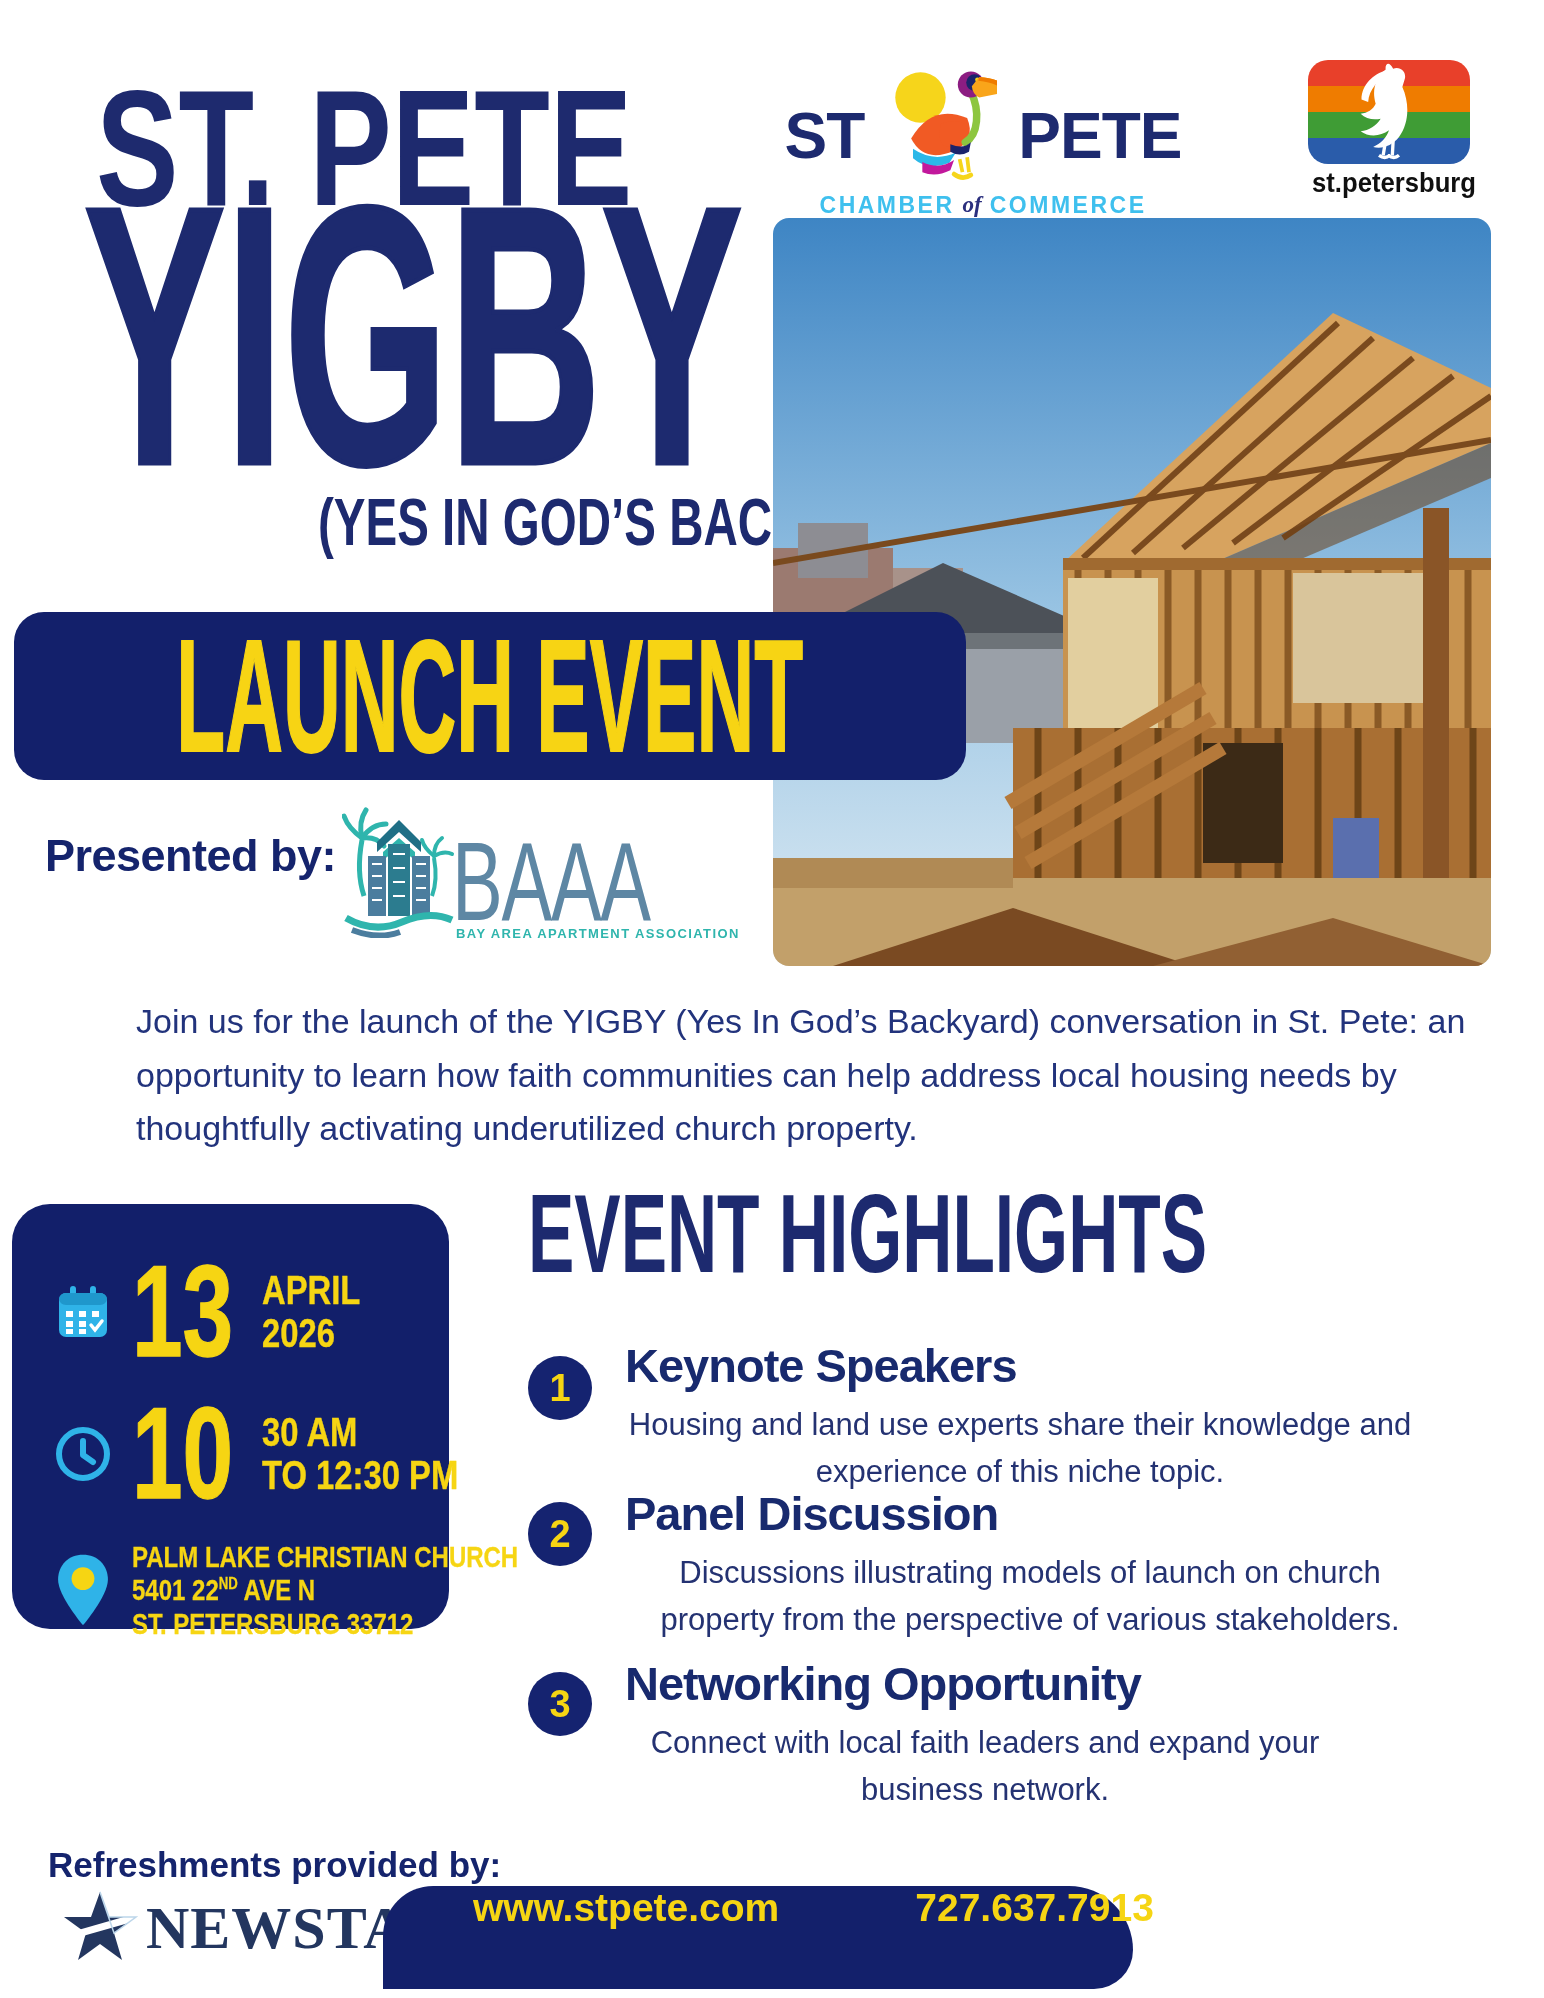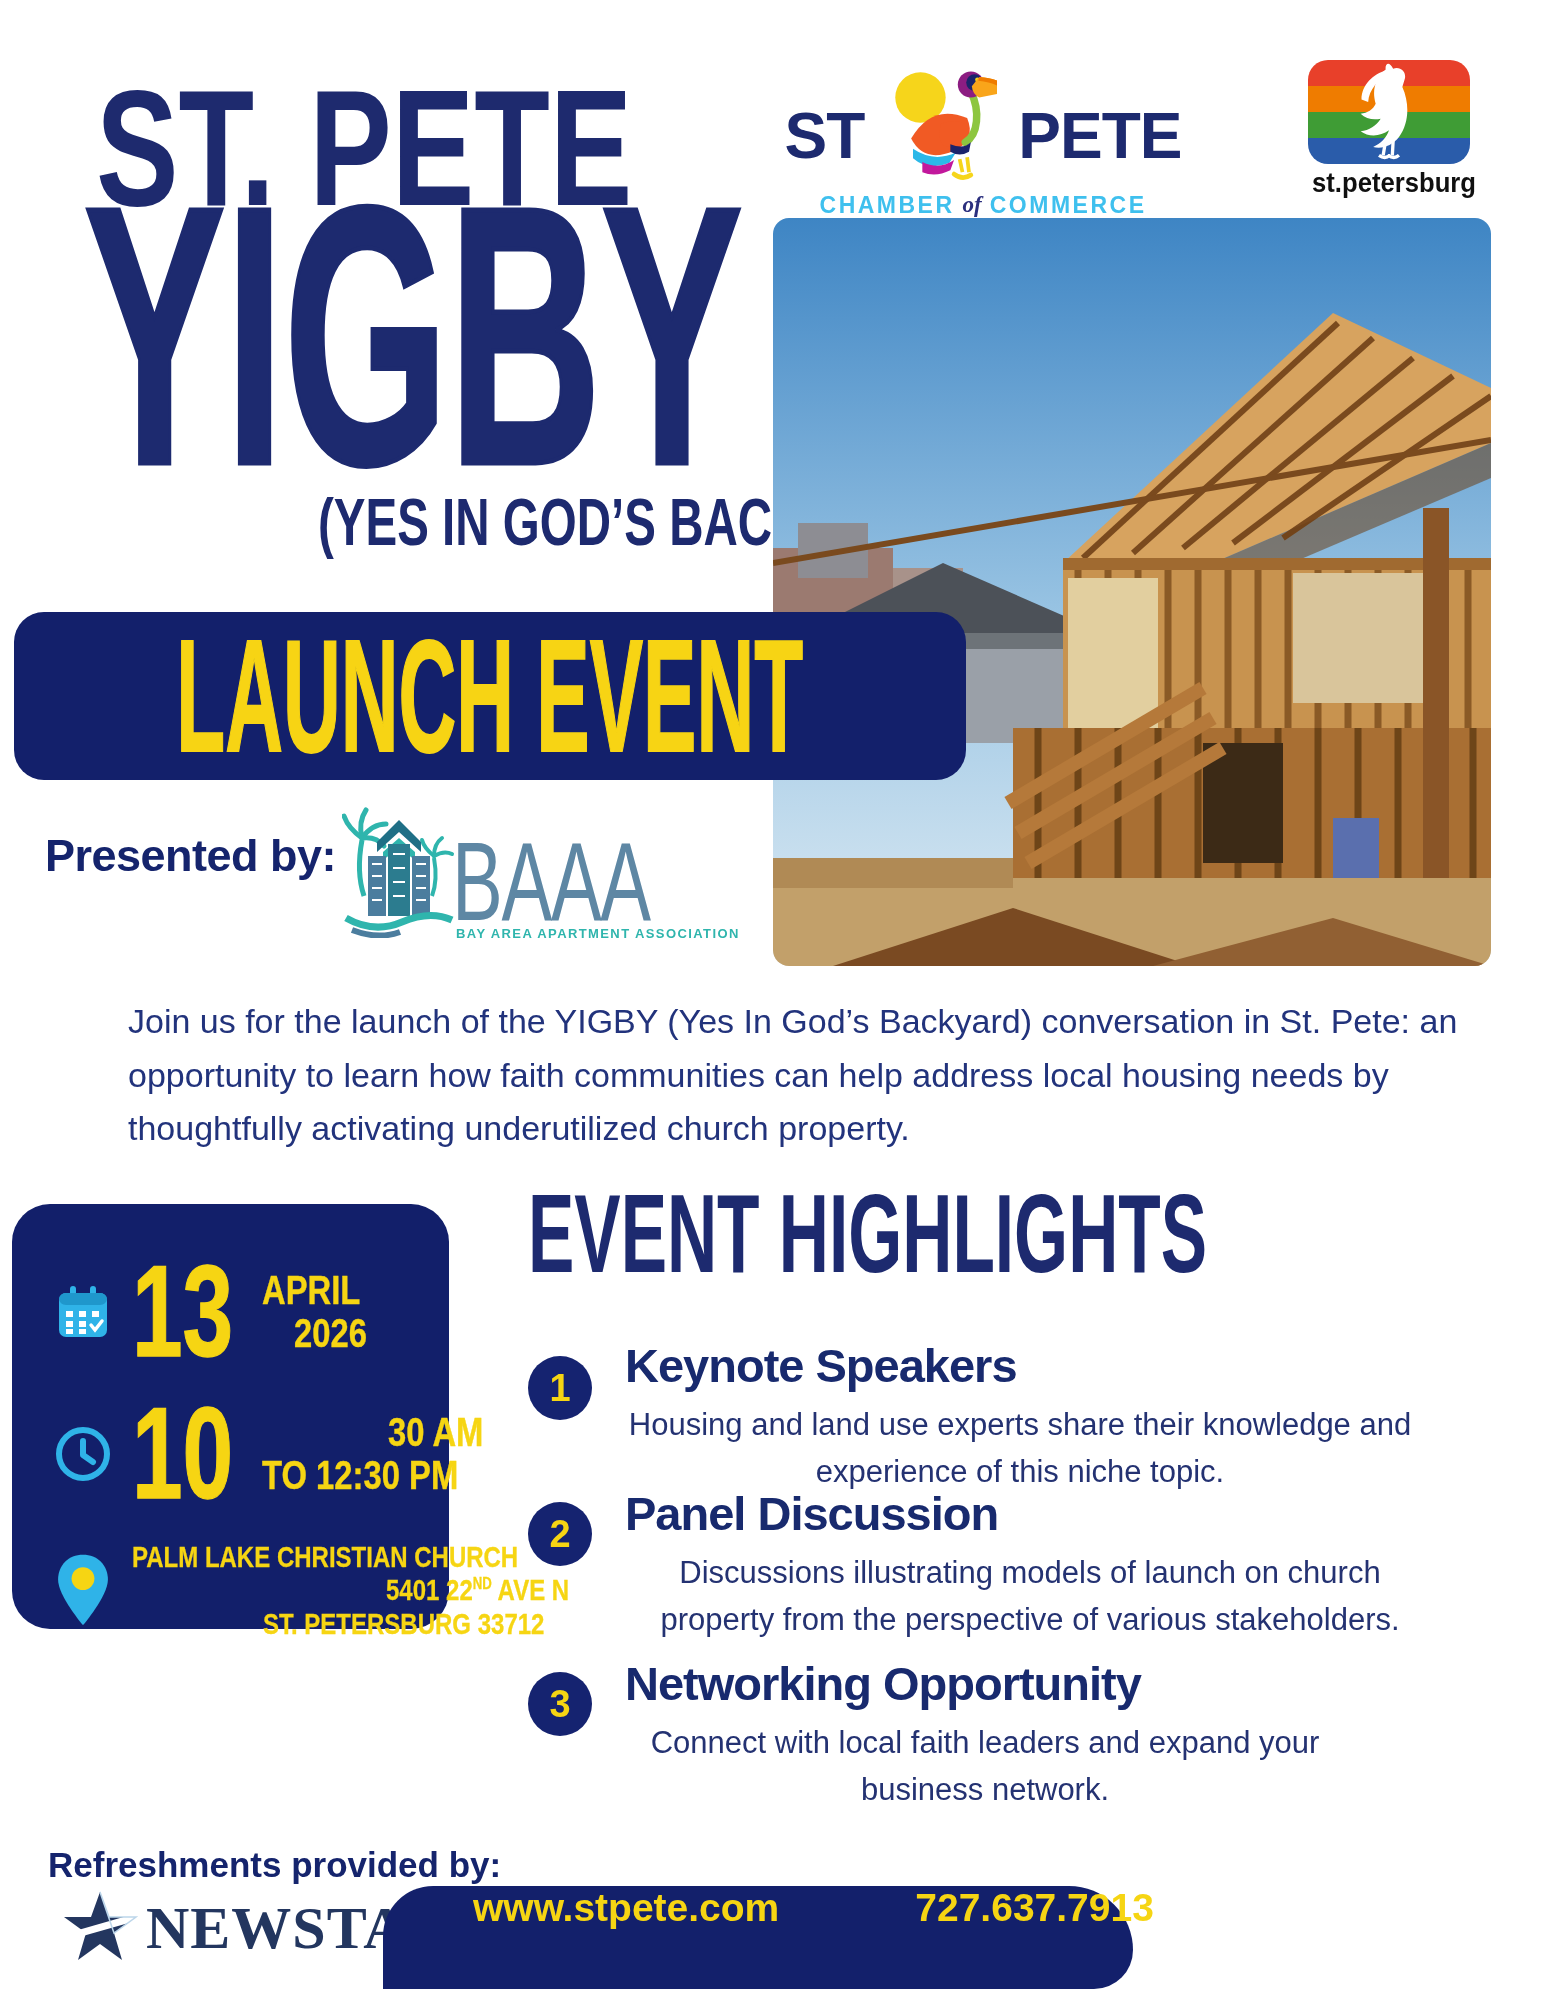--- a/index.html
+++ b/index.html
@@ -46,29 +46,29 @@
   .presented{left:45px;top:830px;font-size:45px;font-weight:700;color:#15246d;letter-spacing:-.5px;}
   .baaa-icon{left:342px;top:800px;width:114px;height:138px;}
   .baaa-word{left:452px;top:826px;font-size:112px;color:#5e87a4;font-weight:400;line-height:1;}
   .baaa-word .sx{transform:scaleX(.68);letter-spacing:-2px;}
   .baaa-sub{left:456px;top:926px;font-size:13px;font-weight:700;letter-spacing:1.4px;color:#2fb5ad;white-space:nowrap;}
 
   
   .photo{left:773px;top:218px;width:718px;height:748px;border-radius:16px;overflow:hidden;}
 
   
-  .intro{left:128px;top:995px;width:1330px;font-size:34px;line-height:1.58;color:#22337c;}
+  .intro{left:136px;top:995px;width:1330px;font-size:34px;line-height:1.58;color:#22337c;}
 
   
   .infobox{left:12px;top:1204px;width:437px;height:425px;background:#121f6a;border-radius:38px;
     box-sizing:border-box;padding:52px 24px 0 40px;display:flex;flex-direction:column;gap:30px;}
   .info-row{display:flex;align-items:center;gap:18px;}
   .info-num{width:112px;flex:0 0 112px;font-size:130px;font-weight:700;color:#f6d513;line-height:.86;}
   .info-num .sx{transform:scaleX(.70);-webkit-text-stroke:0.01em currentColor;}
-  .info-stack{display:flex;flex-direction:column;text-align:right;}
+  .info-stack{display:flex;flex-direction:column;}
   .info-lbl{font-size:41px;font-weight:700;color:#f6d513;line-height:1.04;white-space:nowrap;}
   .info-lbl .sx{transform:scaleX(.8);-webkit-text-stroke:0.01em currentColor;}
   .loc-line{font-size:30px;font-weight:700;color:#f6d513;line-height:1.13;white-space:nowrap;}
   .loc-line .sx{transform:scaleX(.8);-webkit-text-stroke:0.01em currentColor;}
   .loc-line sup{font-size:.55em;}
   .icon-cell{width:62px;flex:0 0 62px;display:flex;justify-content:center;}
 
   
   .hl-title{left:528px;top:1178px;font-size:112px;color:#1d2a6f;}
   .hl-title .sx{transform:scaleX(.62);}

